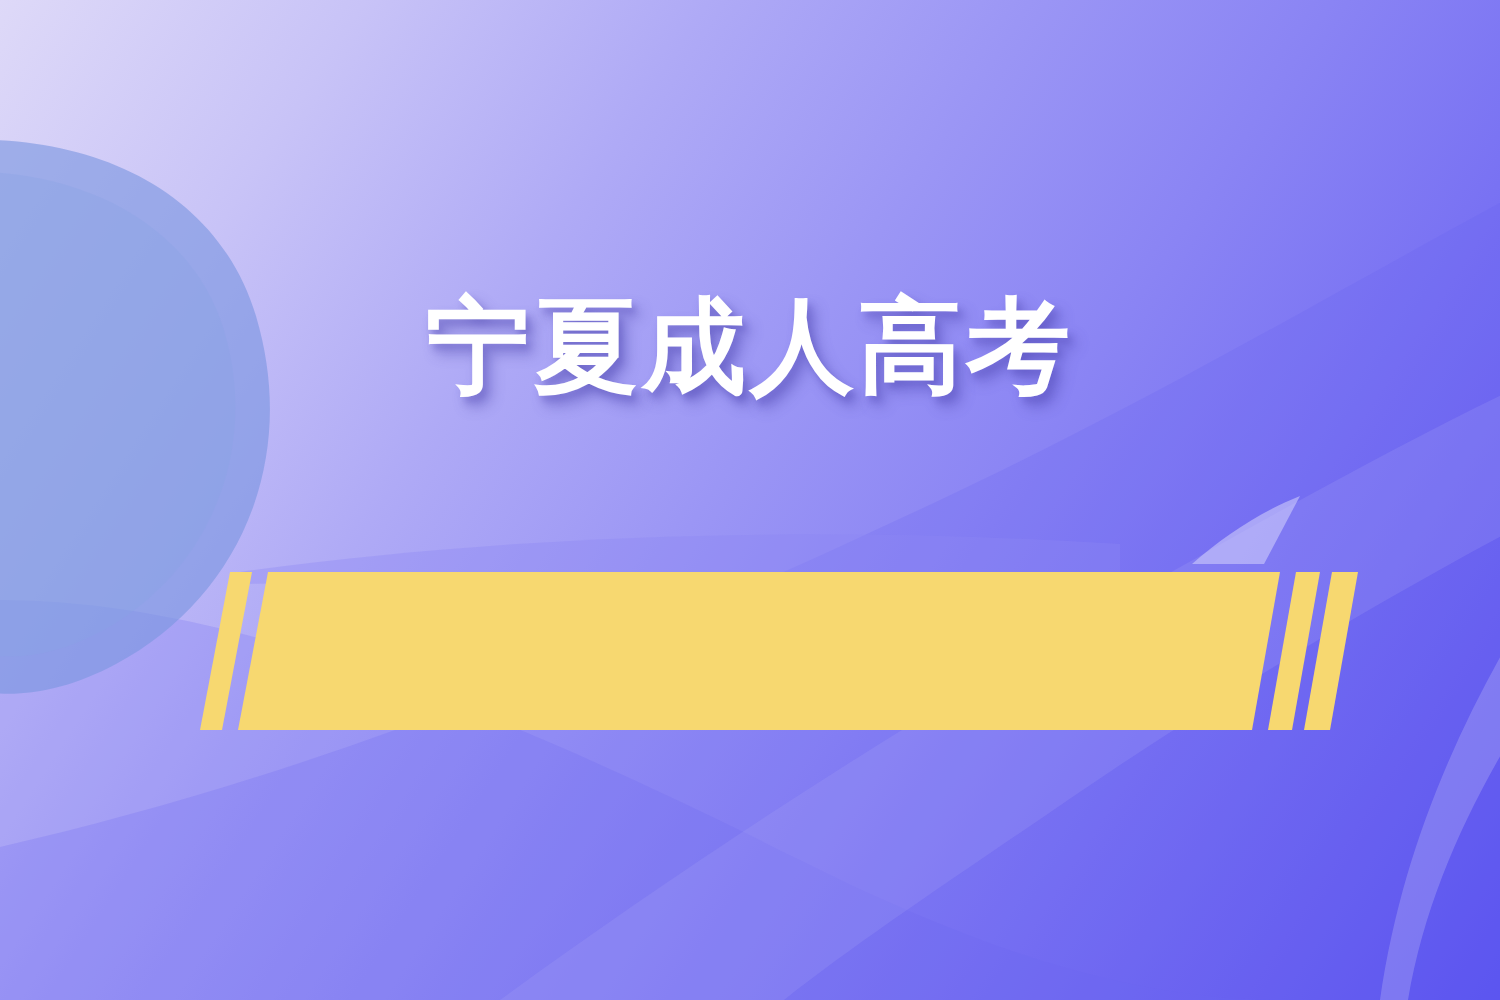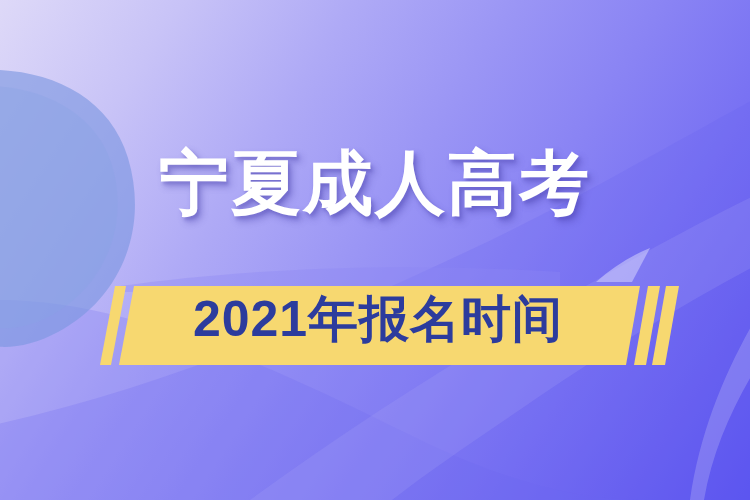--- a/index.html
+++ b/index.html
@@ -40,21 +40,21 @@
     position: absolute;
     left: 0;
     top: 148px;
     width: 750px;
     text-align: center;
     z-index: 20;
   }
   .main-title {
     display: inline-block;
     margin: 0;
-    font-size: 70px;
+    font-size: 52px;
     line-height: 1;
     font-weight: bold;
     color: #ffffff;
     letter-spacing: 2px;
     text-shadow:
       4px 5px 7px rgba(70, 62, 170, 0.42),
       2px 3px 3px rgba(80, 70, 180, 0.30);
     white-space: nowrap;
   }
 
@@ -126,17 +126,14 @@
 
     <polygon points="115,286 126,286 111,365 100,365" fill="#f7d870"></polygon>
 
     <polygon points="134,286 640,286 626,365 119,365" fill="#f7d870"></polygon>
 
     <polygon points="648,286 660,286 646,365 634,365" fill="#f7d870"></polygon>
 
     <polygon points="666,286 679,286 665,365 652,365" fill="#f7d870"></polygon>
   </svg>
 
-  <div class="ribbon-text">
-    <h2 class="sub-title">2021年报名时间</h2>
-  </div>
 
 </div>
 
 </body></html>

